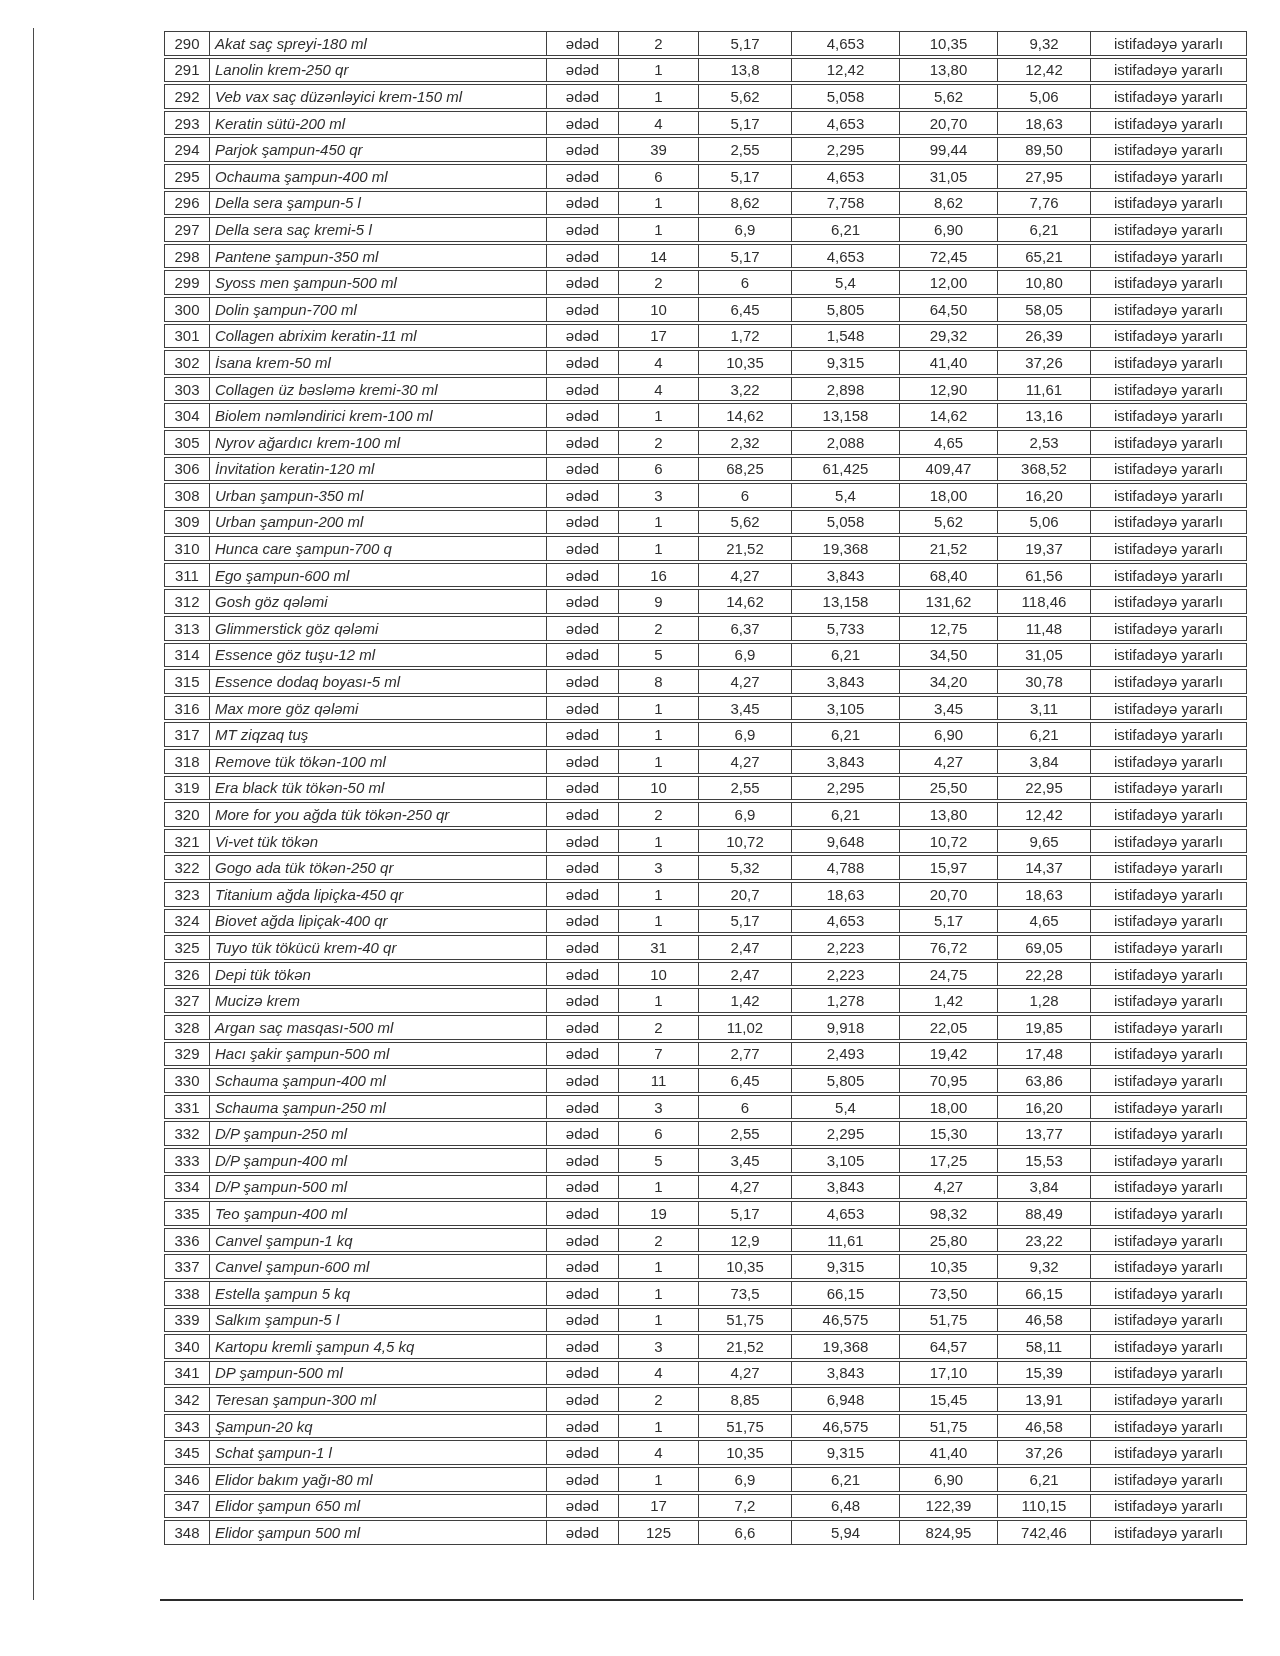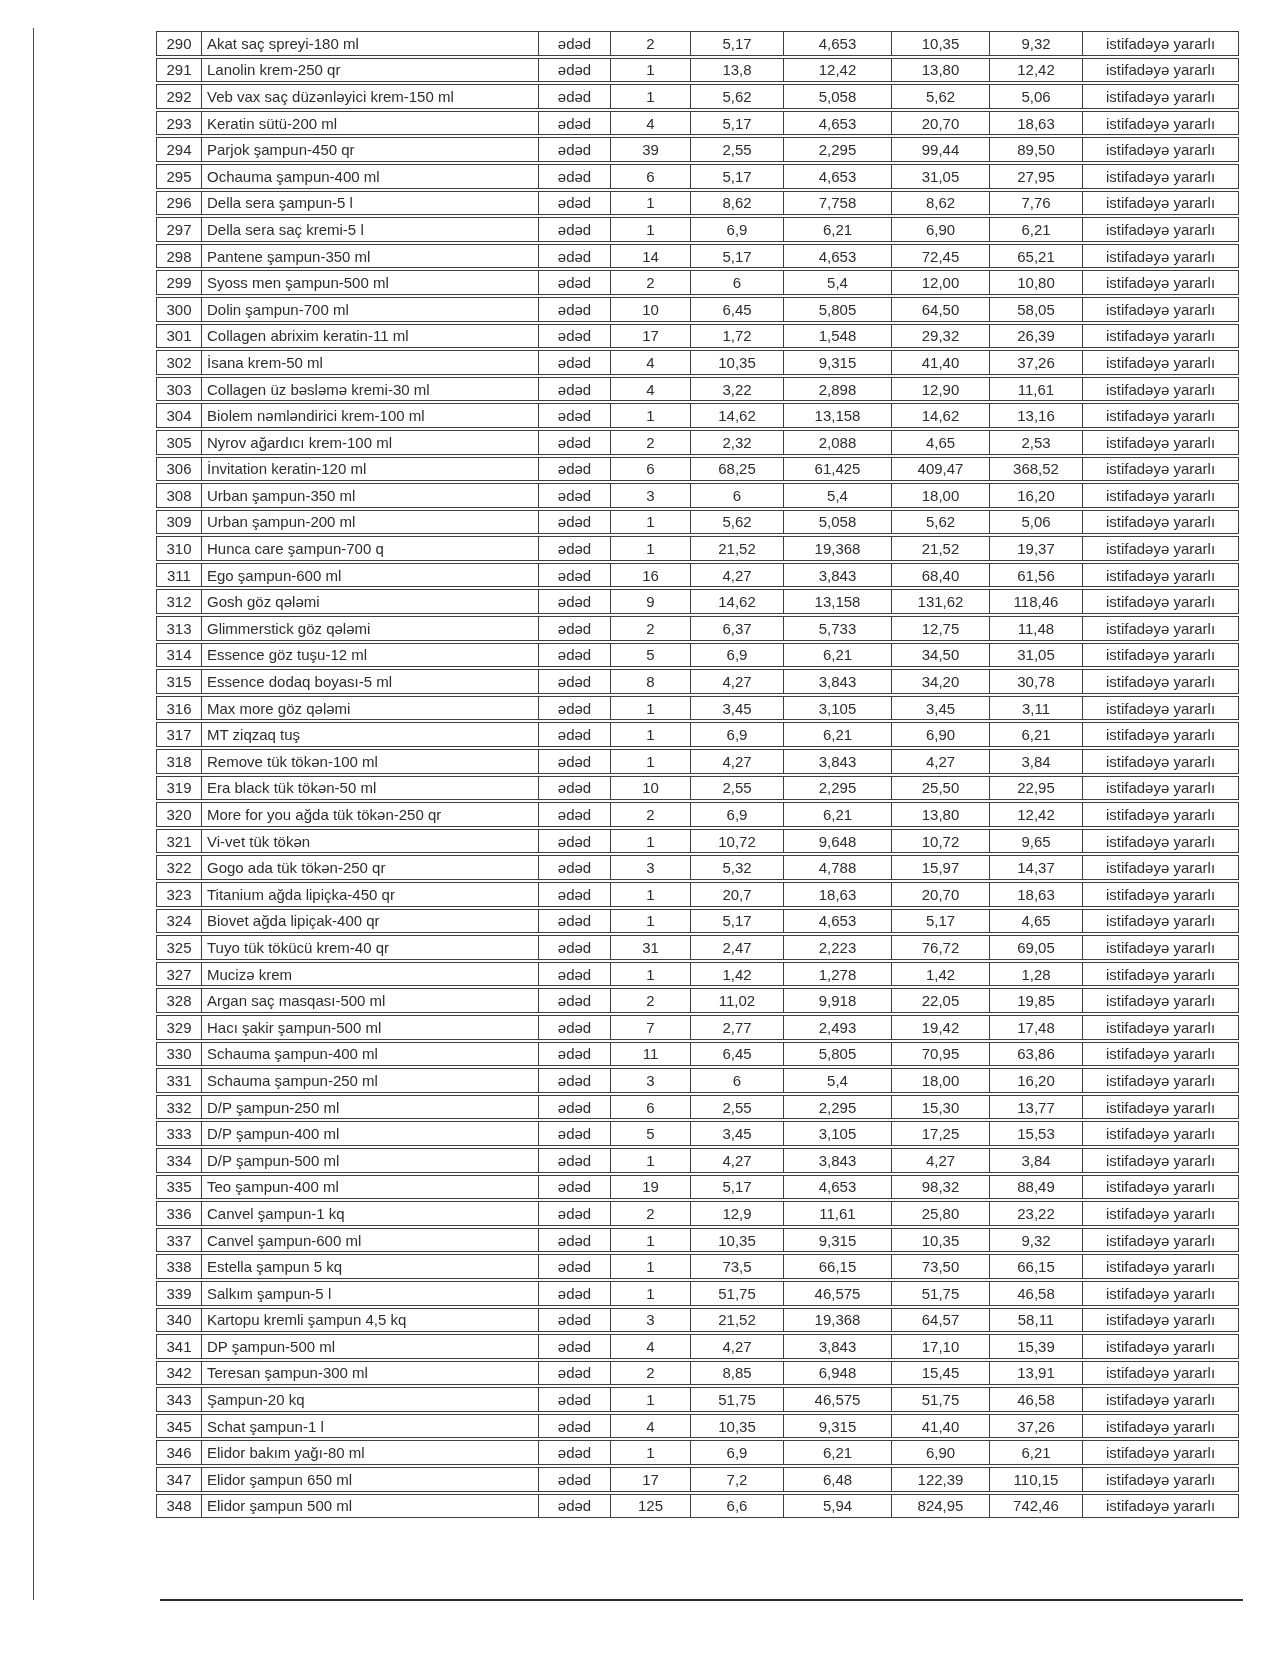--- a/index.html
+++ b/index.html
@@ -18,21 +18,21 @@
   .page-edge-line {
     position: absolute;
     left: 33px;
     top: 28px;
     width: 1px;
     height: 1572px;
     background: #4a4a4a;
   }
   table.inv {
     position: absolute;
-    left: 156px;
+    left: 164px;
     top: 29px;
     width: 1083px;
     table-layout: fixed;
     border-collapse: separate;
     border-spacing: 0 2px;
     font-size: 15px;
     line-height: 1;
   }
   table.inv td {
     box-sizing: border-box;
@@ -46,20 +46,21 @@
     white-space: nowrap;
     overflow: hidden;
     color: #2e2e2e;
   }
   table.inv td:first-child {
     border-left: 1px solid #3f3f3f;
   }
   table.inv td.c-name {
     text-align: left;
     padding-left: 5px;
+    font-style: italic;
   }
   .table-bottom-border {
     position: absolute;
     left: 160px;
     top: 1599px;
     width: 1083px;
     height: 2px;
     background: #2b2b2b;
   }
 </style>
@@ -460,20 +461,31 @@
     <td class="c-name">Tuyo tük tökücü krem-40 qr</td>
     <td class="c-unit">ədəd</td>
     <td class="c-qty">31</td>
     <td class="c-num">2,47</td>
     <td class="c-num">2,223</td>
     <td class="c-num">76,72</td>
     <td class="c-num">69,05</td>
     <td class="c-status">istifadəyə yararlı</td>
   </tr>
       <tr>
+    <td class="c-no">326</td>
+    <td class="c-name">Depi tük tökən</td>
+    <td class="c-unit">ədəd</td>
+    <td class="c-qty">10</td>
+    <td class="c-num">2,47</td>
+    <td class="c-num">2,223</td>
+    <td class="c-num">24,75</td>
+    <td class="c-num">22,28</td>
+    <td class="c-status">istifadəyə yararlı</td>
+  </tr>
+      <tr>
     <td class="c-no">327</td>
     <td class="c-name">Mucizə krem</td>
     <td class="c-unit">ədəd</td>
     <td class="c-qty">1</td>
     <td class="c-num">1,42</td>
     <td class="c-num">1,278</td>
     <td class="c-num">1,42</td>
     <td class="c-num">1,28</td>
     <td class="c-status">istifadəyə yararlı</td>
   </tr>

